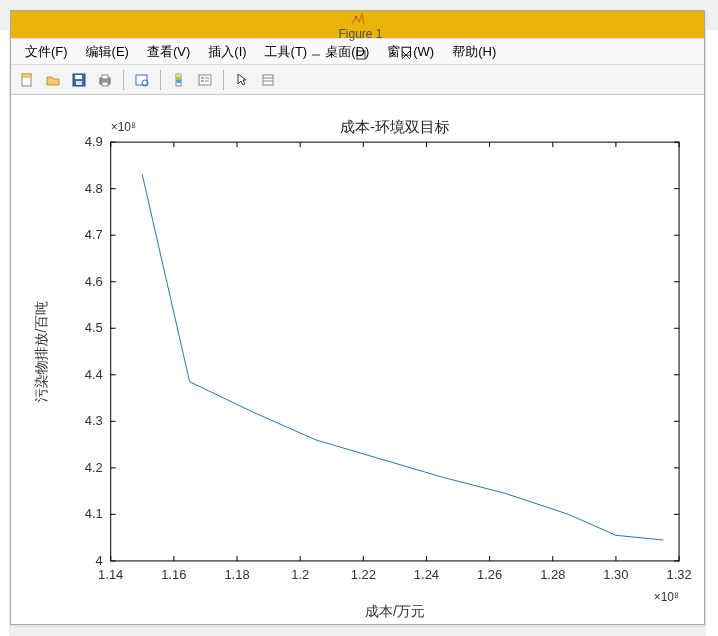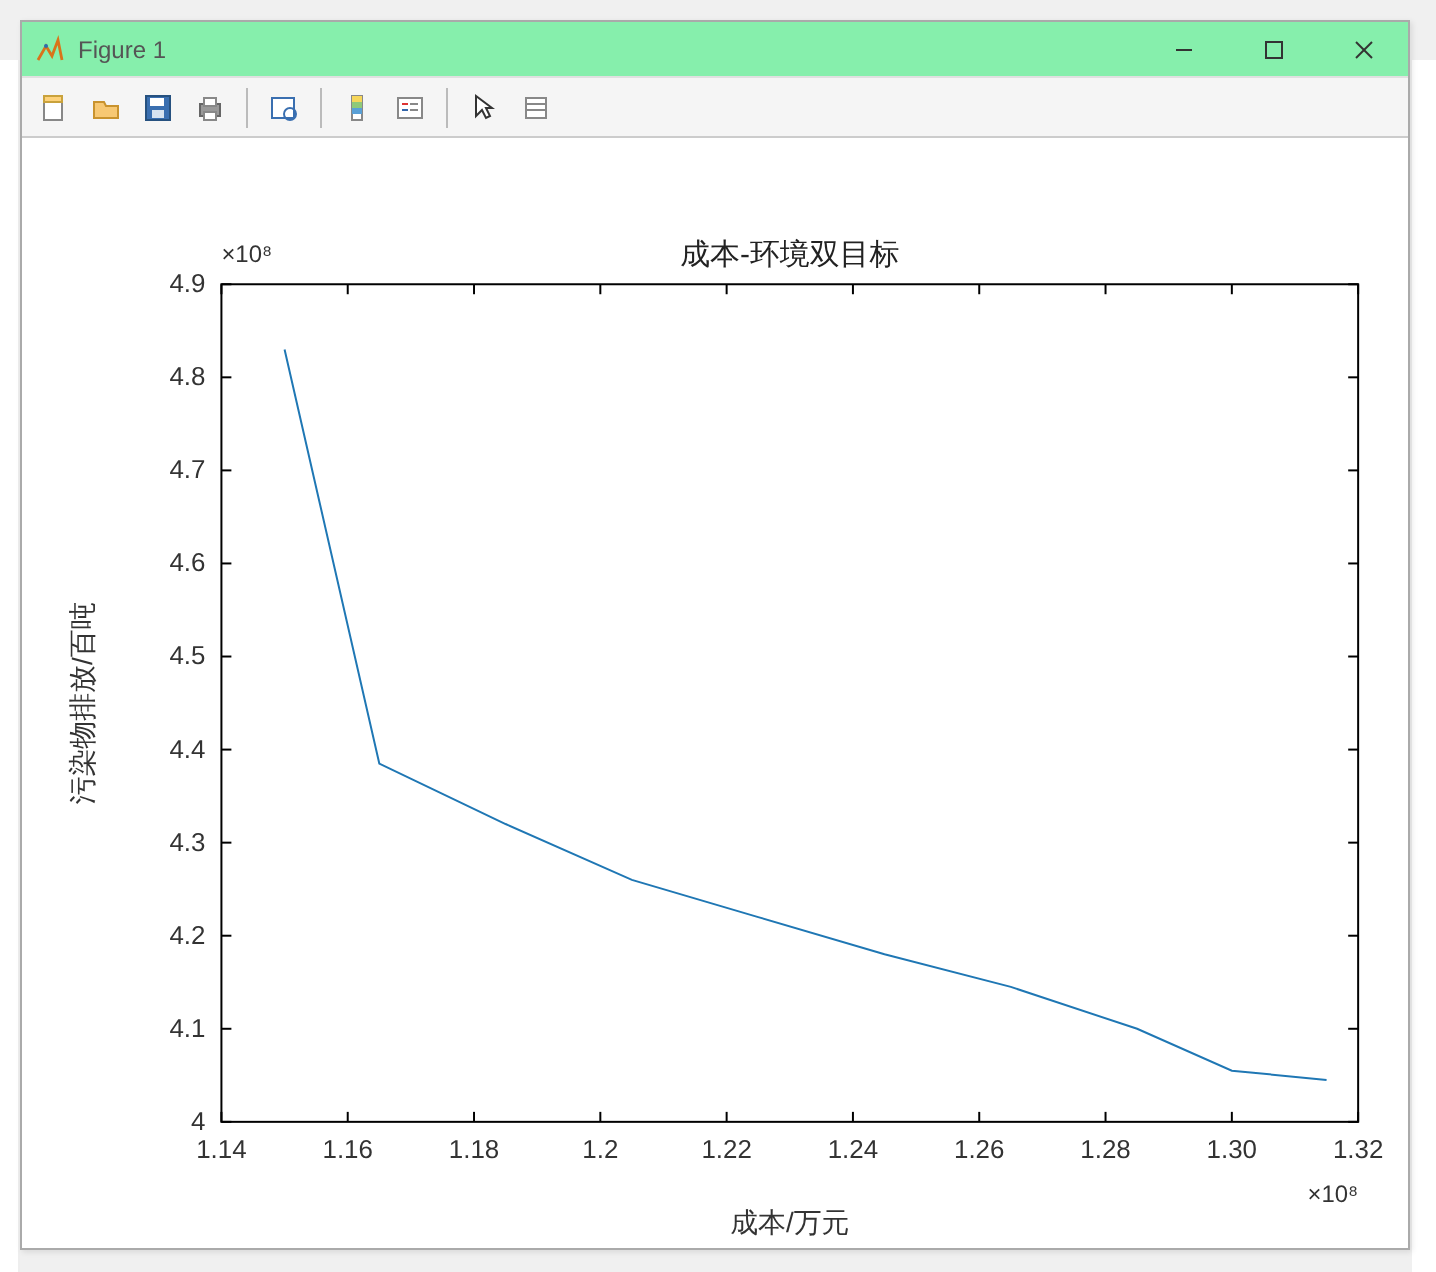--- a/index.html
+++ b/index.html
@@ -17,25 +17,26 @@
     left: 10px;
     top: 10px;
     width: 695px;
     height: 615px;
     background: #fff;
     border: 1px solid #aaa;
     box-shadow: 1px 1px 3px rgba(0,0,0,0.1);
   }
   .titlebar {
     height: 28px;
-    background: #86efac;
+    background: #eab308;
     display: flex;
     align-items: center;
     padding-left: 6px;
     border-bottom: 1px solid #e0e0e0;
+    flex-direction: column;
   }
   .titlebar .ml-logo {
     width: 16px; height: 16px;
     display: inline-flex; align-items: center; justify-content: center;
     margin-right: 6px;
   }
   .titlebar .title-text { color: #555; font-size: 12px; }
   .titlebar .spacer { flex: 1; }
   .win-controls { display: flex; }
   .win-btn {
@@ -130,20 +131,30 @@
       </div>
       <div class="win-btn close">
         <svg width="10" height="10">
             <line x1="1" y1="1" x2="9" y2="9" stroke="#333" stroke-width="1"></line>
             <line x1="9" y1="1" x2="1" y2="9" stroke="#333" stroke-width="1"></line>
           </svg>
       </div>
     </div>
   </div>
 
+  <div class="menubar">
+    <div class="menu-item">文件(F)</div>
+    <div class="menu-item">编辑(E)</div>
+    <div class="menu-item">查看(V)</div>
+    <div class="menu-item">插入(I)</div>
+    <div class="menu-item">工具(T)</div>
+    <div class="menu-item">桌面(D)</div>
+    <div class="menu-item">窗口(W)</div>
+    <div class="menu-item">帮助(H)</div>
+  </div>
 
   <div class="toolbar">
     <div class="tool-btn">
       <svg width="16" height="16">
           <rect x="3" y="2" width="9" height="12" fill="#fff" stroke="#888"></rect>
           <rect x="3" y="2" width="9" height="3" fill="#fed27a" stroke="#c9a23c"></rect>
         </svg>
     </div>
     <div class="tool-btn">
       <svg width="16" height="16">

